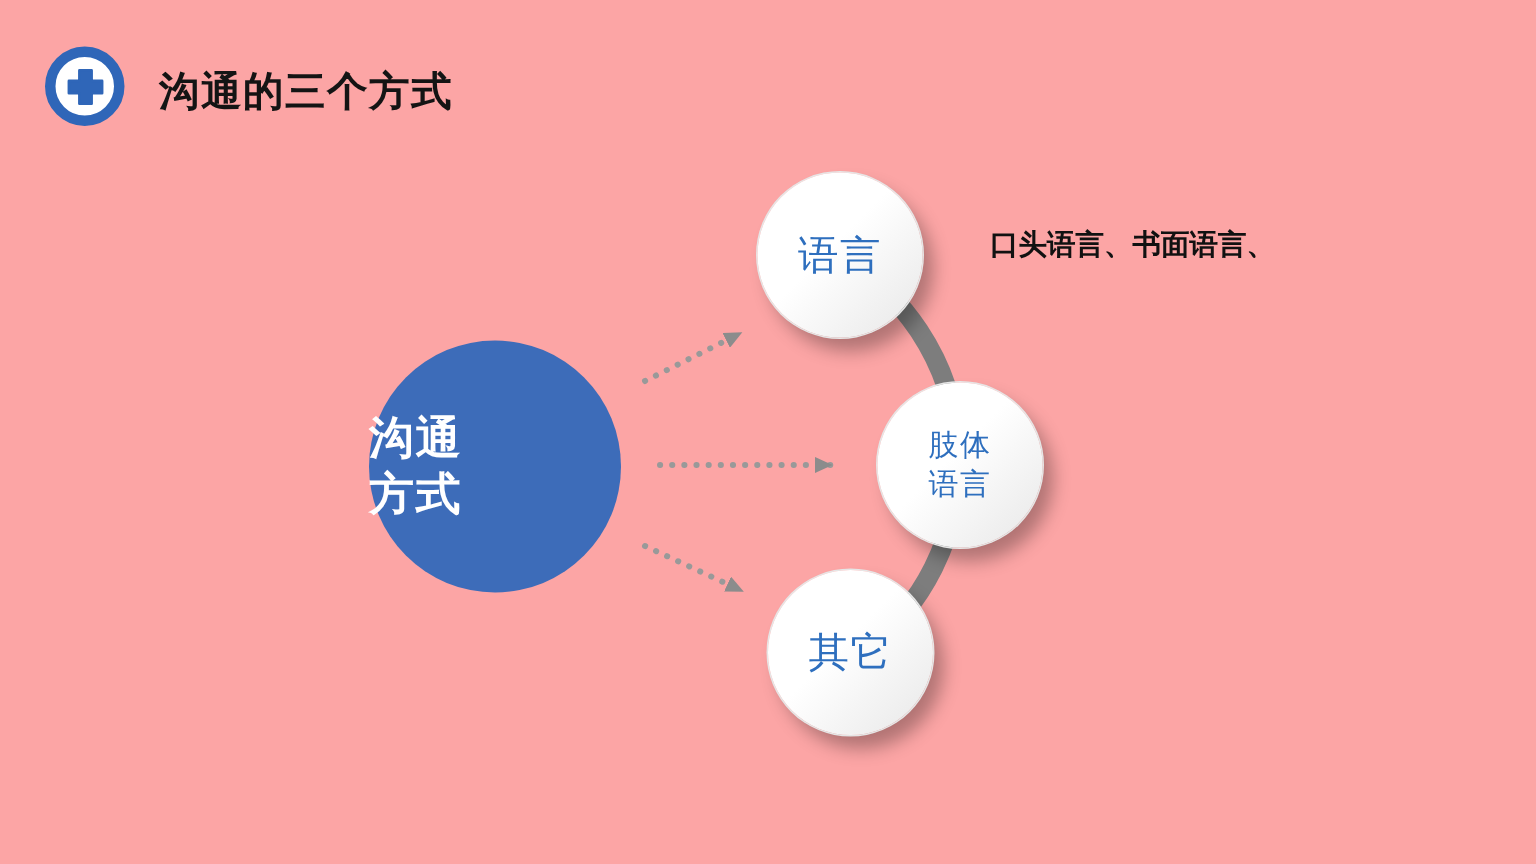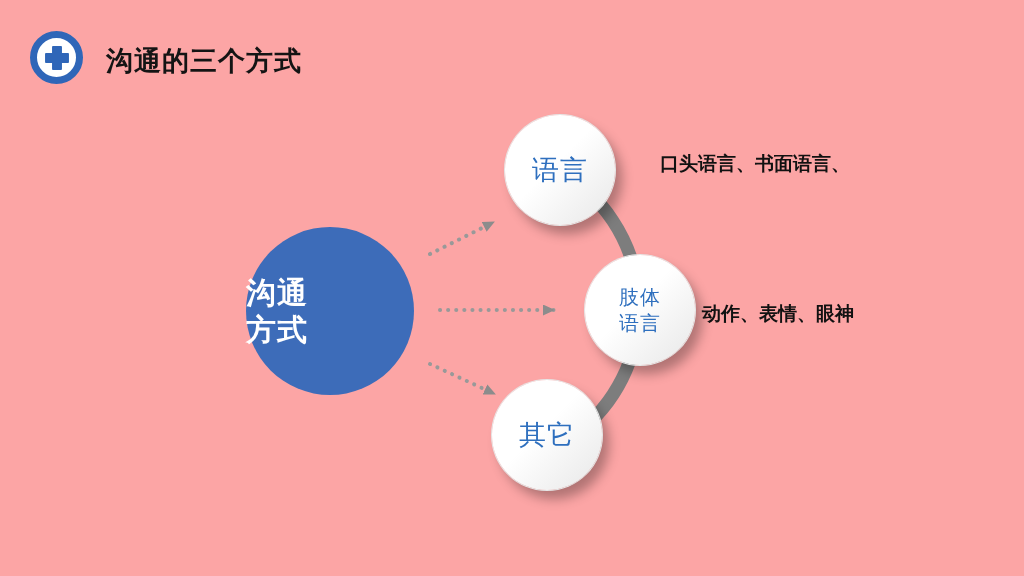--- a/index.html
+++ b/index.html
@@ -41,21 +41,21 @@
   .node {
     position: absolute; border-radius: 50%;
     background: linear-gradient(135deg, #ffffff 45%, #e7e7e7 100%);
     box-shadow: 0 0 0 1px #e6e6e6, 7px 9px 12px rgba(0, 0, 0, 0.30);
     display: flex; align-items: center; justify-content: center; text-align: center;
   }
   .node-label { color: #2e6fbe; font-weight: normal; letter-spacing: 1px; }
   .node-label span { display: block; }
   .node-language { left: 505px; top: 115px; width: 110px; height: 110px; }
   .node-body     { left: 585px; top: 255px; width: 110px; height: 110px; }
-  .node-other    { left: 492px; top: 380px; width: 110px; height: 110px; }
+  .node-other    { left: 512px; top: 380px; width: 110px; height: 110px; }
   .node-language .node-label, .node-other .node-label { font-size: 27px; }
   .node-body .node-label { font-size: 20px; line-height: 1.3; }
 
   
   .desc { position: absolute; font-size: 19px; font-weight: bold; color: #111111; line-height: 1.55; white-space: nowrap; }
   .desc span { display: block; }
   .desc-language { left: 660px; top: 149px; }
   .desc-body     { left: 702px; top: 299px; }
   .desc-other    { left: 646px; top: 424px; }
 </style>
@@ -102,16 +102,15 @@
   </div>
 
   <div class="node node-other">
     <div class="node-label">其它</div>
   </div>
 
   <div class="desc desc-language">
     <span>口头语言、书面语言、</span>
   </div>
 
-  <div class="desc desc-body">动作、表情、眼神</div>
 
 
 </div>
 
 </body></html>

